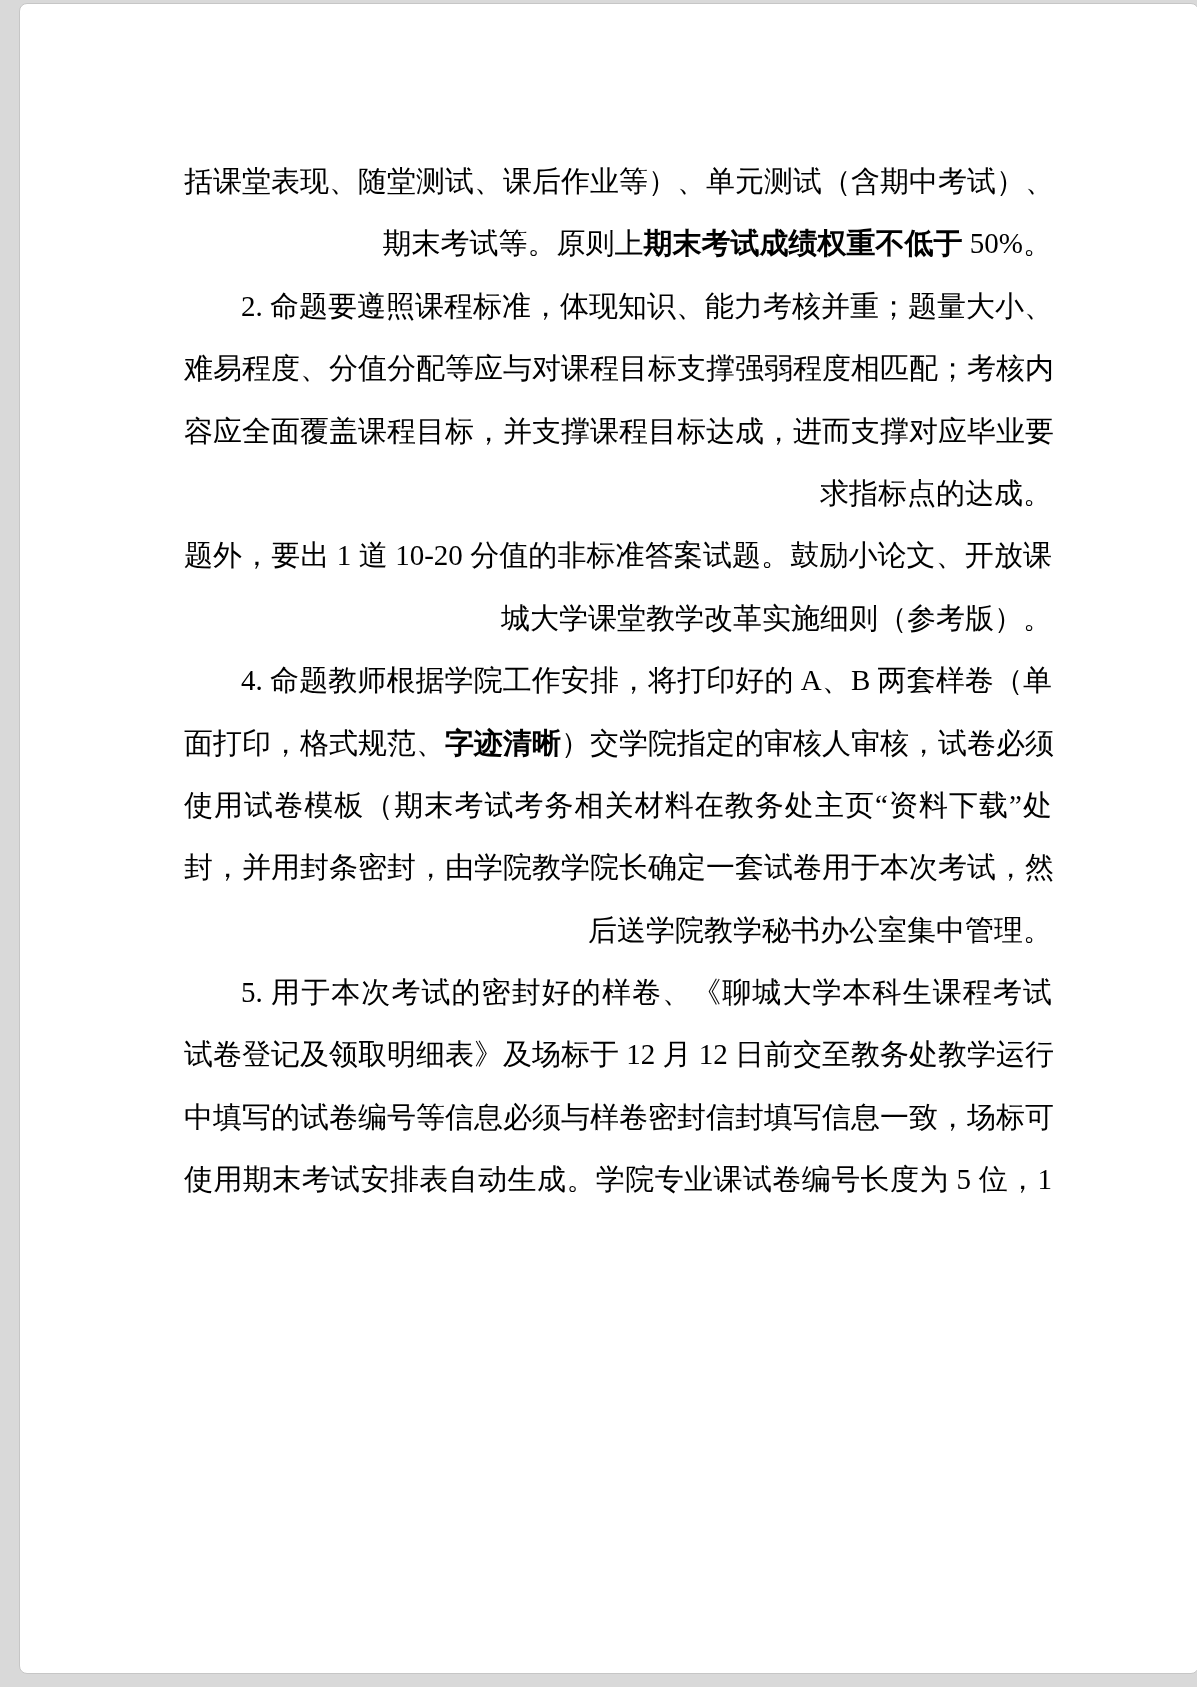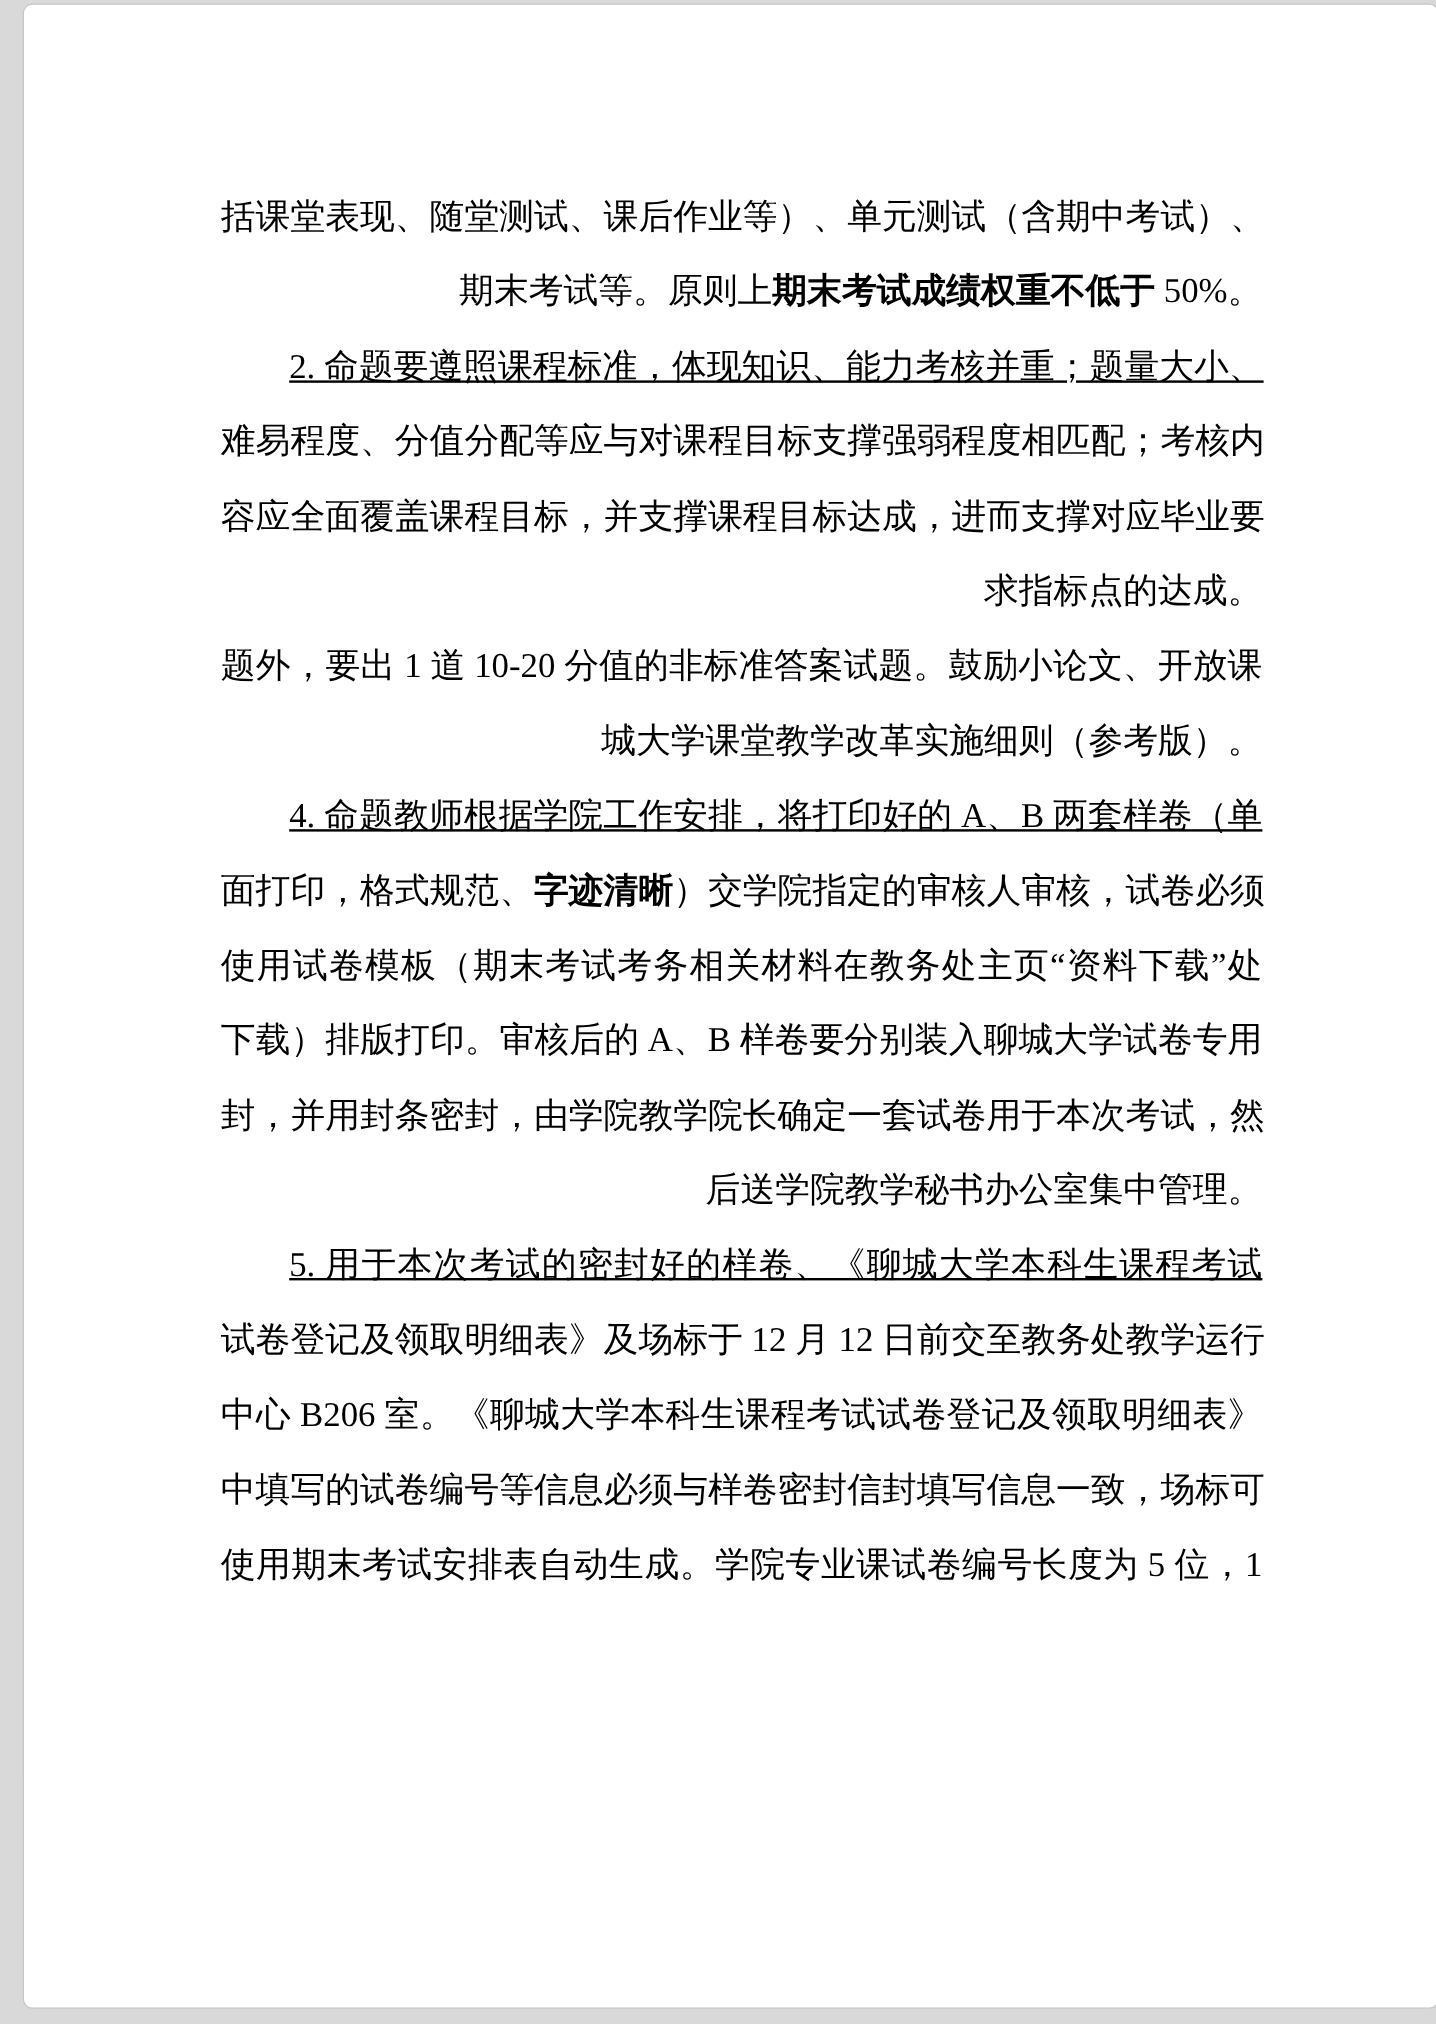--- a/index.html
+++ b/index.html
@@ -44,21 +44,20 @@
     white-space: nowrap;
     text-align: right;
   }
   .line.just {
     text-align: justify;
     text-align-last: justify;
     text-justify: inter-character;
   }
   .line.ind {
     padding-left: 57px;
-    text-decoration: underline;
   }
   .seg.bold {
     font-weight: bold;
   }
 </style>
 </head>
 <body>
 
 <div class="viewer-bg"></div>
 
@@ -68,22 +67,20 @@
       <div class="line"><span class="seg">期末考试等。原则上</span><span class="seg bold">期末考试成绩权重不低于</span><span class="seg"> 50%。</span></div>
       <div class="line just ind"><span class="seg">2. 命题要遵照课程标准，体现知识、能力考核并重；题量大小、</span></div>
       <div class="line just"><span class="seg">难易程度、分值分配等应与对课程目标支撑强弱程度相匹配；考核内</span></div>
       <div class="line just"><span class="seg">容应全面覆盖课程目标，并支撑课程目标达成，进而支撑对应毕业要</span></div>
       <div class="line"><span class="seg">求指标点的达成。</span></div>
       <div class="line just"><span class="seg">题外，要出 1 道 10-20 分值的非标准答案试题。鼓励小论文、开放课</span></div>
       <div class="line"><span class="seg">城大学课堂教学改革实施细则（参考版）。</span></div>
       <div class="line just ind"><span class="seg">4. 命题教师根据学院工作安排，将打印好的 A、B 两套样卷（单</span></div>
       <div class="line just"><span class="seg">面打印，格式规范、</span><span class="seg bold">字迹清晰</span><span class="seg">）交学院指定的审核人审核，试卷必须</span></div>
       <div class="line just"><span class="seg">使用试卷模板（期末考试考务相关材料在教务处主页“资料下载”处</span></div>
-      <div class="line just"><span class="seg">下载）排版打印。审核后的 A、B 样卷要分别装入聊城大学试卷专用</span></div>
       <div class="line just"><span class="seg">封，并用封条密封，由学院教学院长确定一套试卷用于本次考试，然</span></div>
       <div class="line"><span class="seg">后送学院教学秘书办公室集中管理。</span></div>
       <div class="line just ind"><span class="seg">5. 用于本次考试的密封好的样卷、《聊城大学本科生课程考试</span></div>
       <div class="line just"><span class="seg">试卷登记及领取明细表》及场标于 12 月 12 日前交至教务处教学运行</span></div>
-      <div class="line just"><span class="seg">中心 B206 室。《聊城大学本科生课程考试试卷登记及领取明细表》</span></div>
       <div class="line just"><span class="seg">中填写的试卷编号等信息必须与样卷密封信封填写信息一致，场标可</span></div>
       <div class="line just"><span class="seg">使用期末考试安排表自动生成。学院专业课试卷编号长度为 5 位，1</span></div>
     </div>
 </div>
 
 </body></html>

